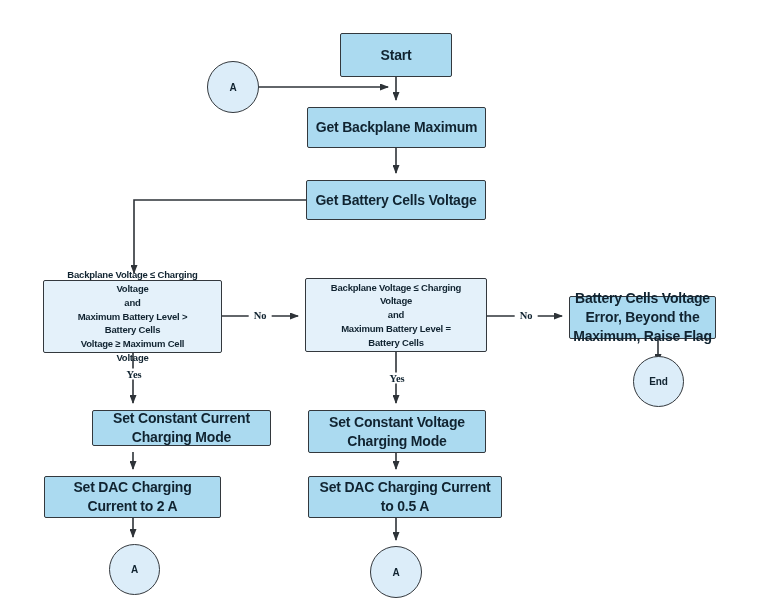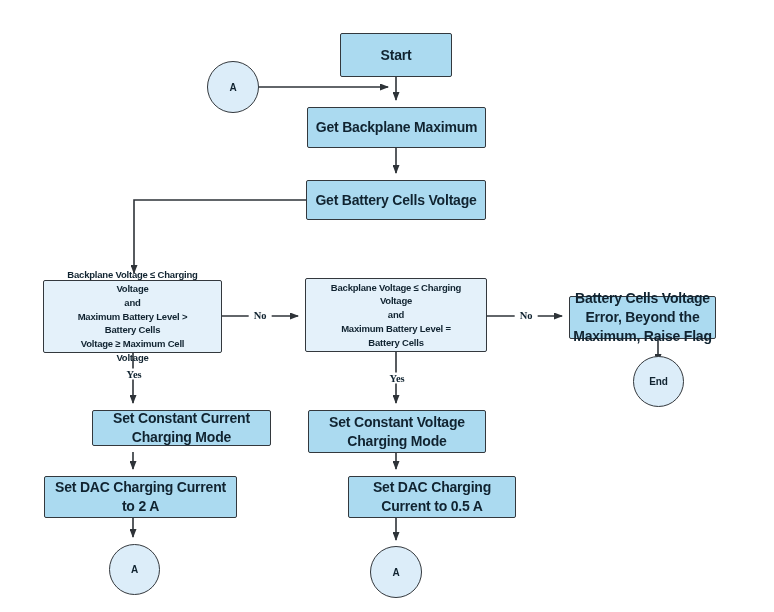--- a/index.html
+++ b/index.html
@@ -134,25 +134,25 @@
 and
 Maximum Battery Level = Battery Cells</div>
 
   <div class="node process" style="left:569px; top:296px; width:147px; height:43px;">Battery Cells Voltage Error, Beyond the
 Maximum, Raise Flag</div>
 
   <div class="node circle-node" style="left:633px; top:356px; width:51px; height:51px;">End</div>
 
   <div class="node process" style="left:44px; top:410px; width:179px; height:36px;margin-left:48px;">Set Constant Current Charging Mode</div>
 
-  <div class="node process" style="left:44px; top:476px; width:193px; height:42px;">Set DAC Charging Current to 2 A</div>
+  <div class="node process" style="left:44px; top:476px; width:177px; height:42px;">Set DAC Charging Current to 2 A</div>
 
   <div class="node process" style="left:308px; top:410px; width:178px; height:43px;text-align:center;">Set Constant Voltage Charging Mode</div>
 
-  <div class="node process" style="left:308px; top:476px; width:168px; height:42px;margin-left:40px;">Set DAC Charging Current to 0.5 A</div>
+  <div class="node process" style="left:308px; top:476px; width:194px; height:42px;">Set DAC Charging Current to 0.5 A</div>
 
   <div class="node circle-node" style="left:109px; top:544px; width:51px; height:51px;">A</div>
 
   <div class="node circle-node" style="left:370px; top:546px; width:52px; height:52px;">A</div>
 
   <div class="edge-label" style="left:260px; top:315px;">No</div>
 
   <div class="edge-label" style="left:526px; top:315px;">No</div>
 
   <div class="edge-label" style="left:134px; top:374px;">Yes</div>

